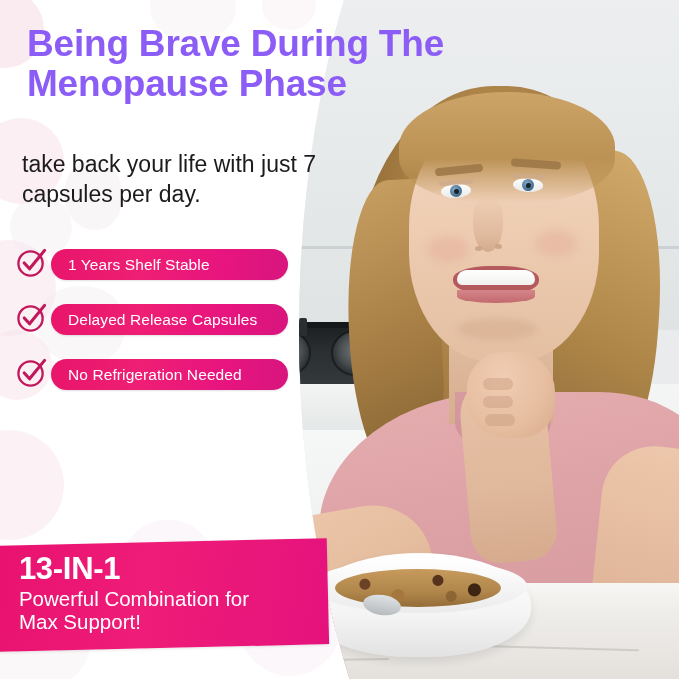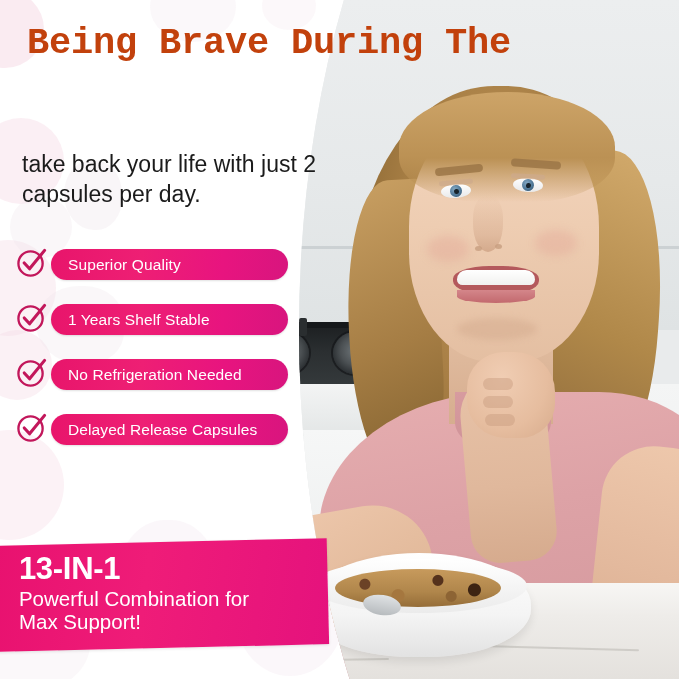--- a/index.html
+++ b/index.html
@@ -263,24 +263,23 @@
     position:absolute; left:104px; bottom:64px; width:38px; height:20px;
     background:linear-gradient(180deg,#dfe2e4,#b7bbbe);
     border-radius:50%; transform:rotate(9deg);
   }
 
   
   .content { position:absolute; left:0; top:0; width:430px; height:679px; z-index:3; }
 
   .headline {
     position:absolute; left:27px; top:24px; width:520px;
-    color:#c2410c;
+    color:#8b5cf6;
     font-size:37px; line-height:1.08; font-weight:bold;
     letter-spacing:-.2px;
-    font-family:Liberation Mono, monospace;
   }
   .subtext {
     position:absolute; left:22px; top:121px; width:348px;
     color:#1b1b1b;
     font-size:23px; line-height:1.28; font-weight:normal;
   }
 
   .features { position:absolute; left:0; top:247px; width:300px; }
   .feature-row {
     position:relative; height:36px; margin-bottom:19px;
@@ -413,68 +412,60 @@
       <div class="bowl-rim"></div>
       <div class="cereal"></div>
       <div class="spoon-bowl"></div>
     </div>
   </div>
 
   <div class="content">
 
     <h1 class="headline">
       <span>Being Brave During The</span><br>
+      <span>Menopause Phase</span>
     </h1>
 
     <p class="subtext">
       <br>
-      <span>take back your life with just 2</span><br>
+      <span>take back your life with just 7</span><br>
       <span>capsules per day.</span>
     </p>
 
     <div class="features">
 
 
-      <div class="feature-row">
-        <svg class="check-icon" viewBox="0 0 32 32">
-          <circle cx="15" cy="17" r="12.5" fill="none" stroke="#c2175b" stroke-width="2.4"></circle>
-          <path d="M8.5 16.5 L14 22.5 L29.5 3.5" fill="none" stroke="#c2175b" stroke-width="3.2" stroke-linecap="round" stroke-linejoin="round"></path>
-        </svg>
-        <div class="pill">
-          <span>Superior Quality</span>
-        </div>
-      </div>
 
       <div class="feature-row">
         <svg class="check-icon" viewBox="0 0 32 32">
           <circle cx="15" cy="17" r="12.5" fill="none" stroke="#c2175b" stroke-width="2.4"></circle>
           <path d="M8.5 16.5 L14 22.5 L29.5 3.5" fill="none" stroke="#c2175b" stroke-width="3.2" stroke-linecap="round" stroke-linejoin="round"></path>
         </svg>
         <div class="pill">
           <span>1 Years Shelf Stable</span>
         </div>
       </div>
 
       <div class="feature-row">
         <svg class="check-icon" viewBox="0 0 32 32">
           <circle cx="15" cy="17" r="12.5" fill="none" stroke="#c2175b" stroke-width="2.4"></circle>
           <path d="M8.5 16.5 L14 22.5 L29.5 3.5" fill="none" stroke="#c2175b" stroke-width="3.2" stroke-linecap="round" stroke-linejoin="round"></path>
         </svg>
         <div class="pill">
-          <span>No Refrigeration Needed</span>
+          <span>Delayed Release Capsules</span>
         </div>
       </div>
 
       <div class="feature-row">
         <svg class="check-icon" viewBox="0 0 32 32">
           <circle cx="15" cy="17" r="12.5" fill="none" stroke="#c2175b" stroke-width="2.4"></circle>
           <path d="M8.5 16.5 L14 22.5 L29.5 3.5" fill="none" stroke="#c2175b" stroke-width="3.2" stroke-linecap="round" stroke-linejoin="round"></path>
         </svg>
         <div class="pill">
-          <span>Delayed Release Capsules</span>
+          <span>No Refrigeration Needed</span>
         </div>
       </div>
 
     </div>
   </div>
 
   <div class="banner">
     <div class="banner-inner">
       <div class="banner-title">13-IN-1</div>
       <div class="banner-sub">

